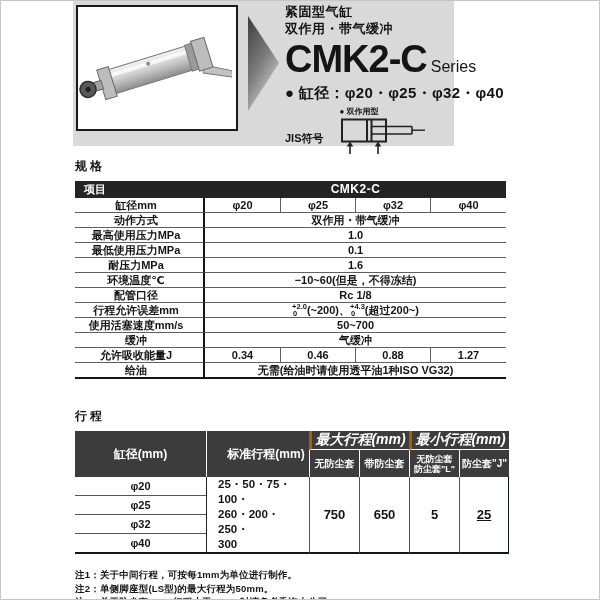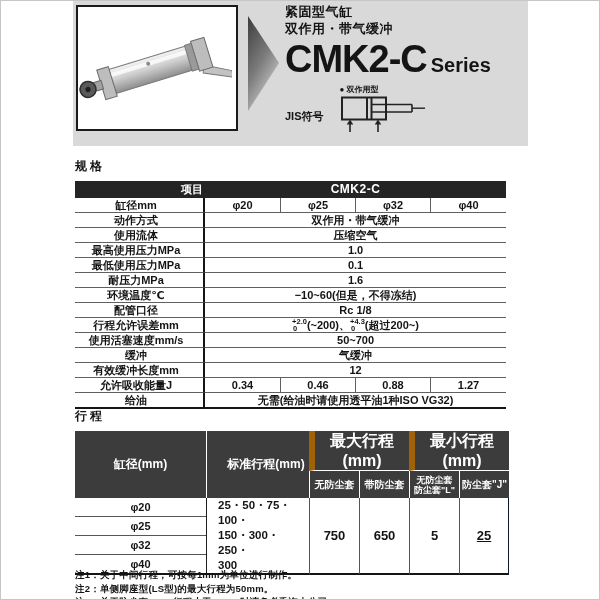--- a/index.html
+++ b/index.html
@@ -2,55 +2,55 @@
 <html><head>
 <meta charset="utf-8">
 <style>
   html,body{margin:0;padding:0;background:#fff;}
   .page{
     position:relative;width:600px;height:600px;box-sizing:border-box;
     background:#fff;border:1px solid #c6c6c6;overflow:hidden;
     font-family:"Liberation Sans","DejaVu Sans",sans-serif;color:#141414;
   }
   
-  .header-band{position:absolute;left:72px;top:0;width:455px;height:145px;background:#d9d9d9;}
+  .header-band{position:absolute;left:72px;top:0;width:381px;height:145px;background:#d9d9d9;}
   .photo-frame{position:absolute;left:3px;top:4px;width:158px;height:122px;background:#fff;border:2px solid #1a1a1a;}
   .arrow-wrap{position:absolute;left:175px;top:13px;width:32px;height:99px;}
   .title-block{position:absolute;left:212px;top:2px;width:242px;}
   .sub-line{font-size:13px;font-weight:bold;line-height:17px;letter-spacing:0.5px;}
   .series-line{margin-top:1px;white-space:nowrap;}
   .series-name{font-size:38px;font-weight:bold;letter-spacing:-1px;}
-  .series-suffix{font-size:20px;font-weight:bold;margin-left:4px;}
+  .series-suffix{font-size:16px;font-weight:normal;margin-left:4px;}
   .bore-line{font-size:15px;font-weight:bold;margin-top:3px;letter-spacing:0.3px;white-space:nowrap;}
   .jis-row{display:flex;margin-top:4px;}
   .jis-label{font-size:11px;font-weight:bold;margin-top:24px;}
   .jis-symbol{margin-left:16px;}
   .jis-caption{font-size:8px;font-weight:bold;line-height:10px;}
   
   .sec-title{font-size:12px;font-weight:bold;letter-spacing:3px;line-height:17px;margin:0 0 6px 0;}
   
   .spec-section{position:absolute;left:74px;top:157px;width:431px;}
   table{border-collapse:separate;border-spacing:0;table-layout:fixed;}
   .spec-table{width:431px;font-size:11px;}
   .spec-table td{height:14px;padding:0;text-align:center;border-bottom:1px solid #606060;line-height:13px;font-weight:bold;}
   .spec-table td.lab-td{border-right:2px solid #151515;text-align:left;}
   .lab{display:flex;justify-content:center;align-items:center;padding:0 9px 0 3px;}
   .spec-table tr.hdr td{background:#242424;color:#fff;height:16px;border-bottom:1px solid #242424;}
-  .spec-table tr.hdr td.lab-td{padding-left:9px;border-right:2px solid #242424;font-size:11px;text-align:right;}
+  .spec-table tr.hdr td.lab-td{padding-left:9px;border-right:2px solid #242424;font-size:11px;}
   .spec-table tr.hdr td.model{font-size:12px;letter-spacing:0.5px;}
   .spec-table td.vcell + td.vcell{border-left:1px solid #606060;}
   .spec-table tr.last td{border-bottom:2px solid #151515;}
   .tol{display:inline-block;text-align:left;font-size:7.5px;line-height:7px;vertical-align:-2px;}
   .tol span{display:block;}
   .tol .b{padding-left:1px;}
   
   .stroke-section{position:absolute;left:74px;top:407px;width:434px;}
   .stroke-table{width:434px;}
   .stroke-table th{background:#3c3c3c;color:#fff;font-weight:bold;padding:0;vertical-align:middle;text-align:center;}
-  .stroke-table th.r1{height:16px;font-size:16px;border-bottom:1px solid #fff;border-left:6px solid #a16207;}
+  .stroke-table th.r1{height:16px;font-size:14px;border-bottom:1px solid #fff;border-left:3px solid #a16207;font-style:italic;}
   .stroke-table th.span2{font-size:12px;border-bottom:none;}
   .stroke-table th.wl{border-left:1px solid #fff;padding-left:16px;}
   .stroke-table th.r2{height:27px;font-size:10px;border-left:1px solid #fff;}
   .stroke-table th.small2{font-size:9px;line-height:10px;}
   .stroke-table td{padding:0;font-weight:bold;}
   .stroke-table td.bore{height:15px;text-align:center;font-size:11px;border-bottom:1px solid #555;}
   .stroke-table td.bore.lastb{border-bottom:2px solid #151515;}
   .stroke-table td.std{text-align:left;padding-left:11px;font-size:11.5px;line-height:15px;border-left:1px solid #1d1d1d;border-bottom:2px solid #151515;vertical-align:middle;}
   .stroke-table td.val{text-align:center;font-size:13px;border-left:1px solid #555;border-bottom:2px solid #151515;vertical-align:middle;}
   .stroke-table td.val.lastc{border-right:1px solid #0f172a;text-decoration:underline;}
@@ -98,20 +98,21 @@
           </linearGradient>
         </defs>
         <polygon points="0,2 31,49 0,97" fill="url(#arr)"></polygon>
       </svg>
     </div>
 
     <div class="title-block">
       <div class="sub-line">紧固型气缸</div>
       <div class="sub-line">双作用・带气缓冲</div>
       <div class="series-line"><span class="series-name">CMK2-C</span><span class="series-suffix">Series</span></div>
+      <div class="bore-line">● 缸径：φ20・φ25・φ32・φ40</div>
       <div class="jis-row">
         <span class="jis-label">JIS符号</span>
         <div class="jis-symbol">
           <div class="jis-caption">● 双作用型</div>
           <svg width="86" height="38" viewBox="0 0 86 38">
             <rect x="2" y="2.5" width="44" height="22" fill="none" stroke="#222" stroke-width="2"></rect>
             <line x1="27" y1="2.5" x2="27" y2="24.5" stroke="#222" stroke-width="2"></line>
             <line x1="31.5" y1="2.5" x2="31.5" y2="24.5" stroke="#222" stroke-width="2"></line>
             <line x1="31.5" y1="9.5" x2="72" y2="9.5" stroke="#222" stroke-width="1.6"></line>
             <line x1="31.5" y1="17" x2="72" y2="17" stroke="#222" stroke-width="1.6"></line>
@@ -159,29 +160,20 @@
               <div class="lab">
                 <span>动作方式</span>
                 <span></span>
               </div>
             </td>
         <td colspan="4">双作用・带气缓冲</td>
       </tr>
       <tr>
         <td class="lab-td">
               <div class="lab">
-                <span>使用流体</span>
-                <span></span>
-              </div>
-            </td>
-        <td colspan="4">压缩空气</td>
-      </tr>
-      <tr>
-        <td class="lab-td">
-              <div class="lab">
                 <span>最高使用压力</span>
                 <span>MPa</span>
               </div>
             </td>
         <td colspan="4">1.0</td>
       </tr>
       <tr>
         <td class="lab-td">
               <div class="lab">
                 <span>最低使用压力</span>
@@ -236,29 +228,20 @@
         <td colspan="4">50~700</td>
       </tr>
       <tr>
         <td class="lab-td">
               <div class="lab">
                 <span>缓冲</span>
                 <span></span>
               </div>
             </td>
         <td colspan="4">气缓冲</td>
-      </tr>
-      <tr>
-        <td class="lab-td">
-              <div class="lab">
-                <span>有效缓冲长度</span>
-                <span>mm</span>
-              </div>
-            </td>
-        <td colspan="4">12</td>
       </tr>
       <tr>
         <td class="lab-td">
               <div class="lab">
                 <span>允许吸收能量</span>
                 <span>J</span>
               </div>
             </td>
         <td class="vcell">0.34</td>
         <td class="vcell">0.46</td>
@@ -299,21 +282,21 @@
       <tr>
         <th class="r2">无防尘套</th>
         <th class="r2">带防尘套</th>
         <th class="r2 small2"><span>无防尘套</span><br><span>防尘套"L"</span></th>
         <th class="r2">防尘套"J"</th>
       </tr>
       <tr>
         <td class="bore">φ20</td>
         <td class="std" rowspan="4">
           <div>25・50・75・100・</div>
-          <div>150・300・250・</div>
+          <div>260・200・250・</div>
           <div>300</div>
         </td>
         <td class="val" rowspan="4">750</td>
         <td class="val" rowspan="4">650</td>
         <td class="val" rowspan="4">5</td>
         <td class="val lastc" rowspan="4">25</td>
       </tr>
       <tr>
             <td class="bore">φ25</td>
           </tr>

